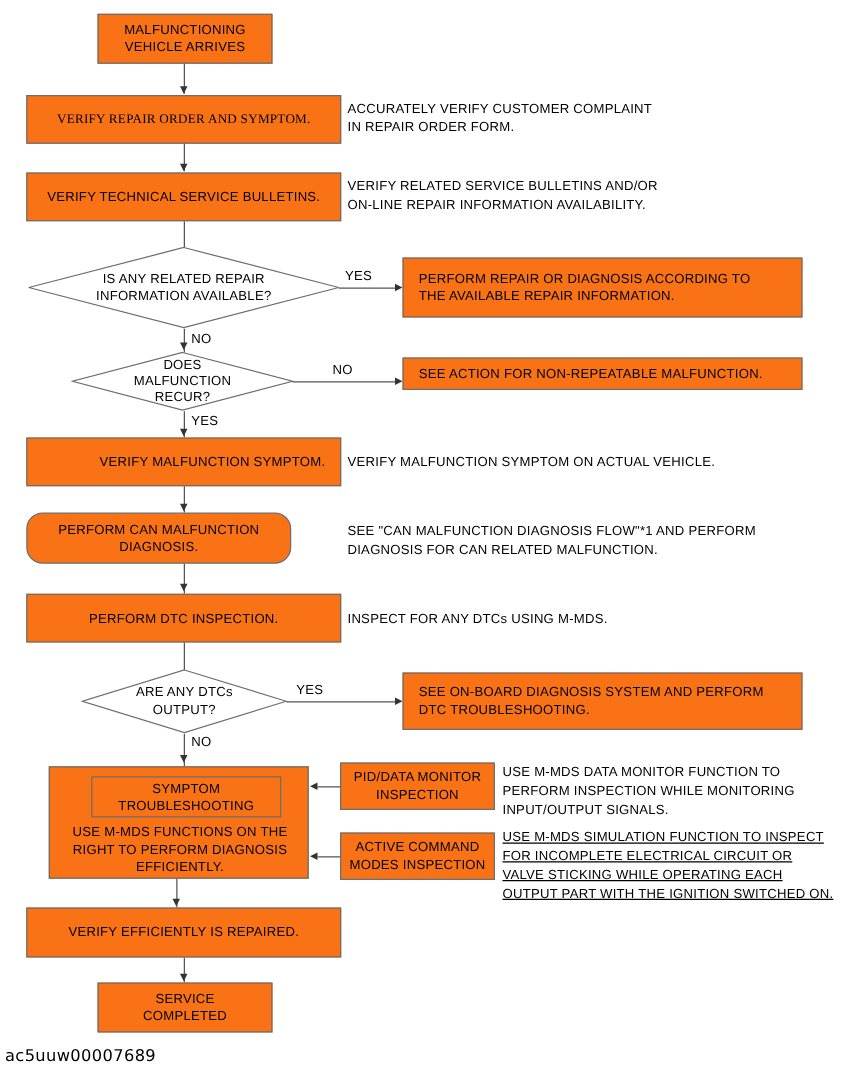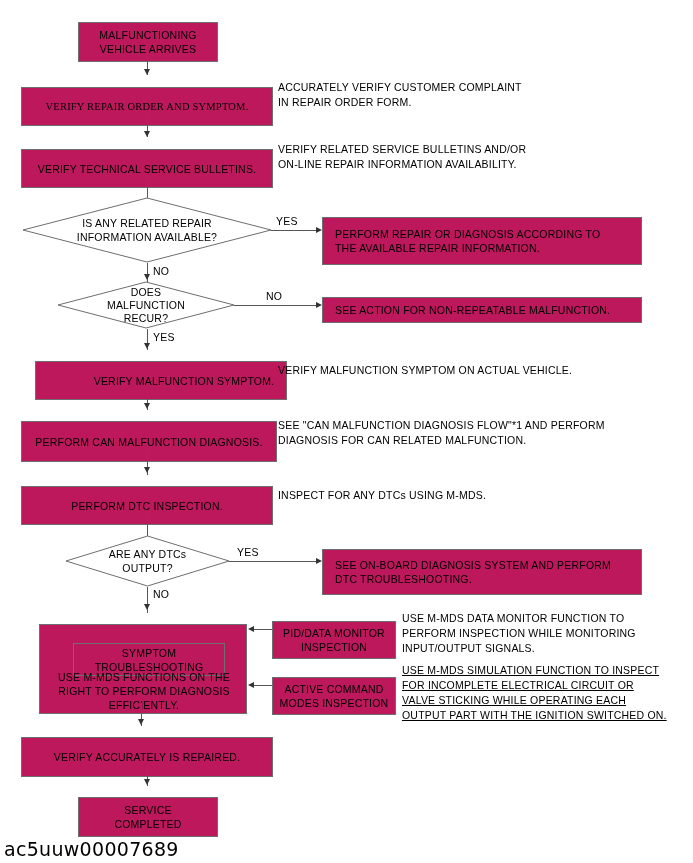--- a/index.html
+++ b/index.html
@@ -16,31 +16,30 @@
     width: 693px;
     height: 863px;
     background: #ffffff;
     overflow: hidden;
   }
   
   .box {
     position: absolute;
     box-sizing: border-box;
     border: 1px solid #6e6e6e;
-    background: #be185d;
+    background: #f97316;
     display: flex;
     align-items: center;
     justify-content: center;
     text-align: center;
     font-size: 10.5px;
     line-height: 14px;
     letter-spacing: 0.2px;
     white-space: pre-line;
     color: #000;
-    margin-top: 11px;
   }
   .box.left-align {
     justify-content: flex-start;
     text-align: left;
     padding-left: 8px;
   }
   .note {
     position: absolute;
     font-size: 10.5px;
     line-height: 15px;
@@ -111,21 +110,21 @@
     position: absolute;
     width: 0; height: 0;
     border-top: 3.5px solid transparent;
     border-bottom: 3.5px solid transparent;
     border-right: 6px solid #333333;
   }
   .footer-id {
     position: absolute;
     left: 4px;
     top: 838px;
-    font-size: 19px;
+    font-size: 13px;
     letter-spacing: 0.3px;
     font-family: "DejaVu Sans", sans-serif;
     color: #000;
   }
 </style>
 </head>
 <body>
 
 <div id="canvas">
 
@@ -179,27 +178,27 @@
   <div class="hline" style="left:234px; top:305px; width:85px;"></div>
   <div class="arrow-right" style="left:316px; top:301.5px;"></div>
   <div class="edge-label" style="left:266px; top:290px;">NO</div>
 
   <div class="box left-align" style="left:322px; top:286px; width:320px; height:26px; padding-left:12px;">SEE ACTION FOR NON-REPEATABLE MALFUNCTION.</div>
 
   <div class="vline" style="left:147px; top:329px; height:21px;"></div>
   <div class="arrow-down" style="left:144px; top:343px;"></div>
   <div class="edge-label" style="left:153px; top:331px;">YES</div>
 
-  <div class="box" style="left:35px; top:350px; width:252px; height:39px;padding-left:46px;">VERIFY MALFUNCTION SYMPTOM.</div>
+  <div class="box" style="left:21px; top:350px; width:252px; height:39px;padding-left:46px;">VERIFY MALFUNCTION SYMPTOM.</div>
   <div class="note" style="left:278px; top:363px; width:400px;">VERIFY MALFUNCTION SYMPTOM ON ACTUAL VEHICLE.</div>
 
   <div class="vline" style="left:147px; top:389px; height:21px;"></div>
   <div class="arrow-down" style="left:144px; top:403px;"></div>
 
-  <div class="box" style="left:21px; top:410px; width:256px; height:41px;">PERFORM CAN MALFUNCTION DIAGNOSIS.</div>
+  <div class="box" style="left:21px; top:410px; width:212px; height:41px;border-radius:13px;">PERFORM CAN MALFUNCTION DIAGNOSIS.</div>
   <div class="note" style="left:278px; top:418px; width:410px;">SEE "CAN MALFUNCTION DIAGNOSIS FLOW"*1 AND PERFORM
 DIAGNOSIS FOR CAN RELATED MALFUNCTION.</div>
 
   <div class="vline" style="left:147px; top:451px; height:24px;"></div>
   <div class="arrow-down" style="left:144px; top:467px;"></div>
 
   <div class="box" style="left:21px; top:475px; width:252px; height:39px;">PERFORM DTC INSPECTION.</div>
   <div class="note" style="left:278px; top:488px; width:400px;">INSPECT FOR ANY DTCs USING M-MDS.</div>
 
   <div class="vline" style="left:147px; top:514px; height:22px;"></div>
@@ -244,21 +243,21 @@
   <div class="hline" style="left:254px; top:685px; width:18px;"></div>
   <div class="arrow-left" style="left:248px; top:681.5px;"></div>
   <div class="note" style="left:402px; top:663px; width:290px;text-decoration:underline;">USE M-MDS SIMULATION FUNCTION TO INSPECT
 FOR INCOMPLETE ELECTRICAL CIRCUIT OR
 VALVE STICKING WHILE OPERATING EACH
 OUTPUT PART WITH THE IGNITION SWITCHED ON.</div>
 
   <div class="vline" style="left:141px; top:703px; height:23px;"></div>
   <div class="arrow-down" style="left:138px; top:719px;"></div>
 
-  <div class="box" style="left:21px; top:726px; width:252px; height:40px;">VERIFY ACCURATELY IS REPAIRED.</div>
+  <div class="box" style="left:21px; top:726px; width:252px; height:40px;">VERIFY EFFICIENTLY IS REPAIRED.</div>
 
   <div class="vline" style="left:147px; top:766px; height:20px;"></div>
   <div class="arrow-down" style="left:144px; top:779px;"></div>
 
   <div class="box" style="left:78px; top:786px; width:140px; height:40px;">SERVICE
 COMPLETED</div>
 
   <div class="footer-id">ac5uuw00007689</div>
 
 </div>

